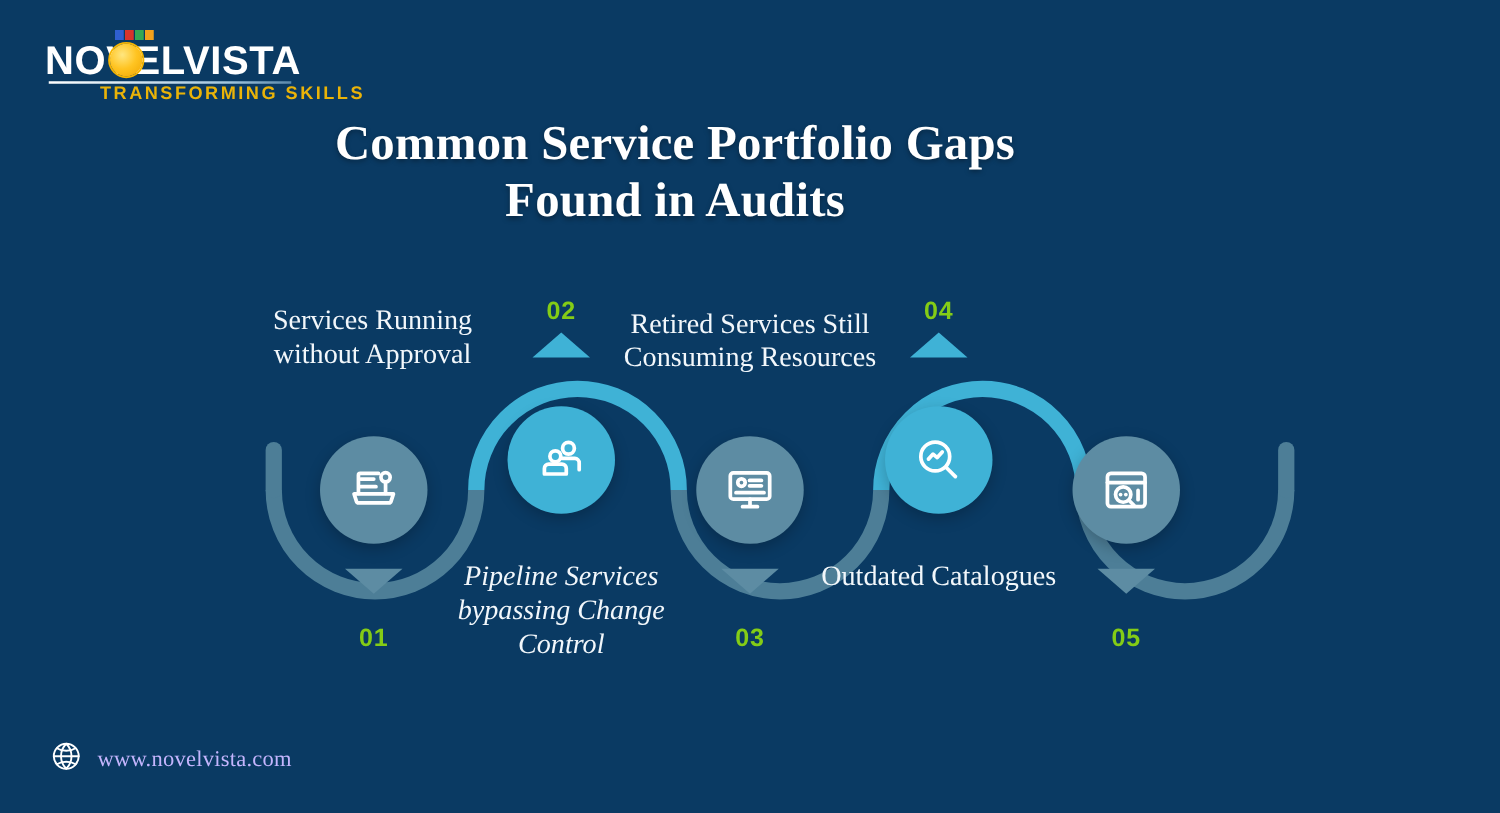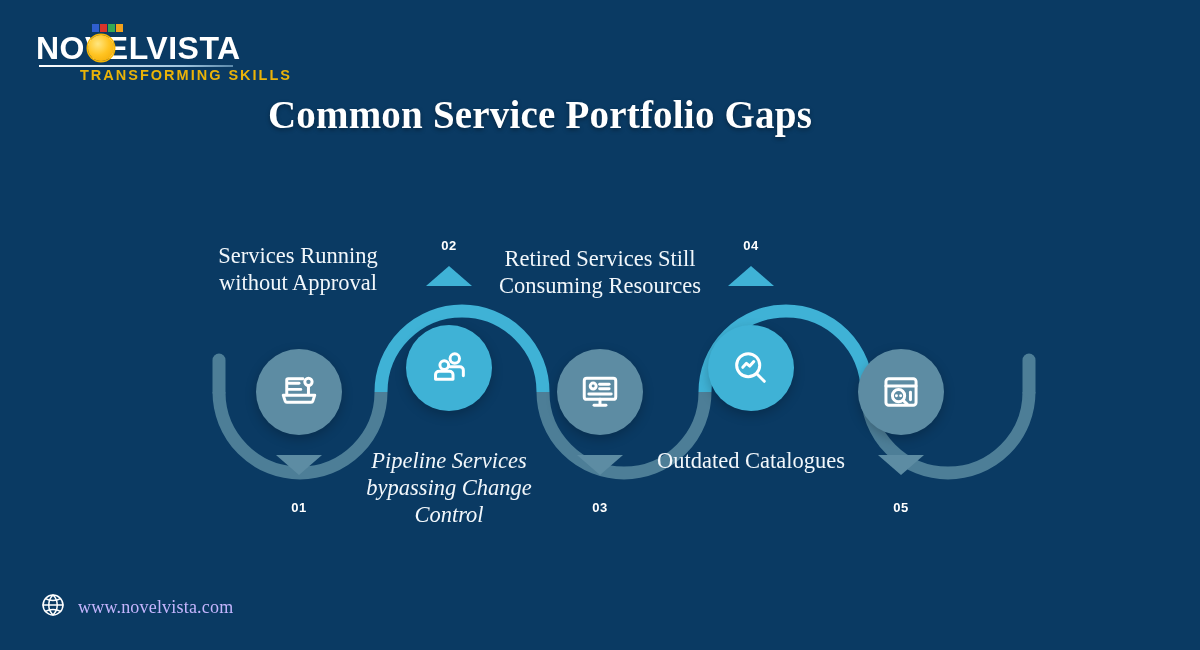--- a/index.html
+++ b/index.html
@@ -142,22 +142,22 @@
     border-right: 23px solid transparent;
     border-bottom: 20px solid #3fb2d6;
   }
 
   .step-num {
     position: absolute;
     width: 80px;
     text-align: center;
     font-family: "Liberation Sans", sans-serif;
     font-weight: bold;
-    font-size: 13px;
-    color: #ffffff;
+    font-size: 20px;
+    color: #84cc16;
     letter-spacing: 0.6px;
   }
 
   .step-label {
     position: absolute;
     width: 210px;
     text-align: center;
     font-family: "Liberation Serif", serif;
     font-size: 22.5px;
     line-height: 27px;
@@ -191,20 +191,21 @@
     <i class="chip-orange"></i>
   </div>
   <div class="logo-word">NOVELVISTA</div>
   <div class="logo-sun"></div>
   <div class="logo-rule"></div>
   <div class="logo-tag">TRANSFORMING SKILLS</div>
 </div>
 
 <div id="title">
   <div>Common Service Portfolio Gaps</div>
+  <div>Found in Audits</div>
 </div>
 
 <div id="wave-area">
 
   <svg id="wave-svg" width="1200" height="360" viewBox="0 0 1200 360">
 
     <path d="M 219,192 A 81,81 0 0 0 381,192" fill="none" stroke="#4d7e97" stroke-width="13" stroke-linecap="butt"></path>
     <path d="M 219,192 L 219,160" fill="none" stroke="#4d7e97" stroke-width="13" stroke-linecap="round"></path>
 
     <path d="M 381,192 A 81,81 0 0 1 543,192" fill="none" stroke="#3fb2d6" stroke-width="13" stroke-linecap="butt"></path>

